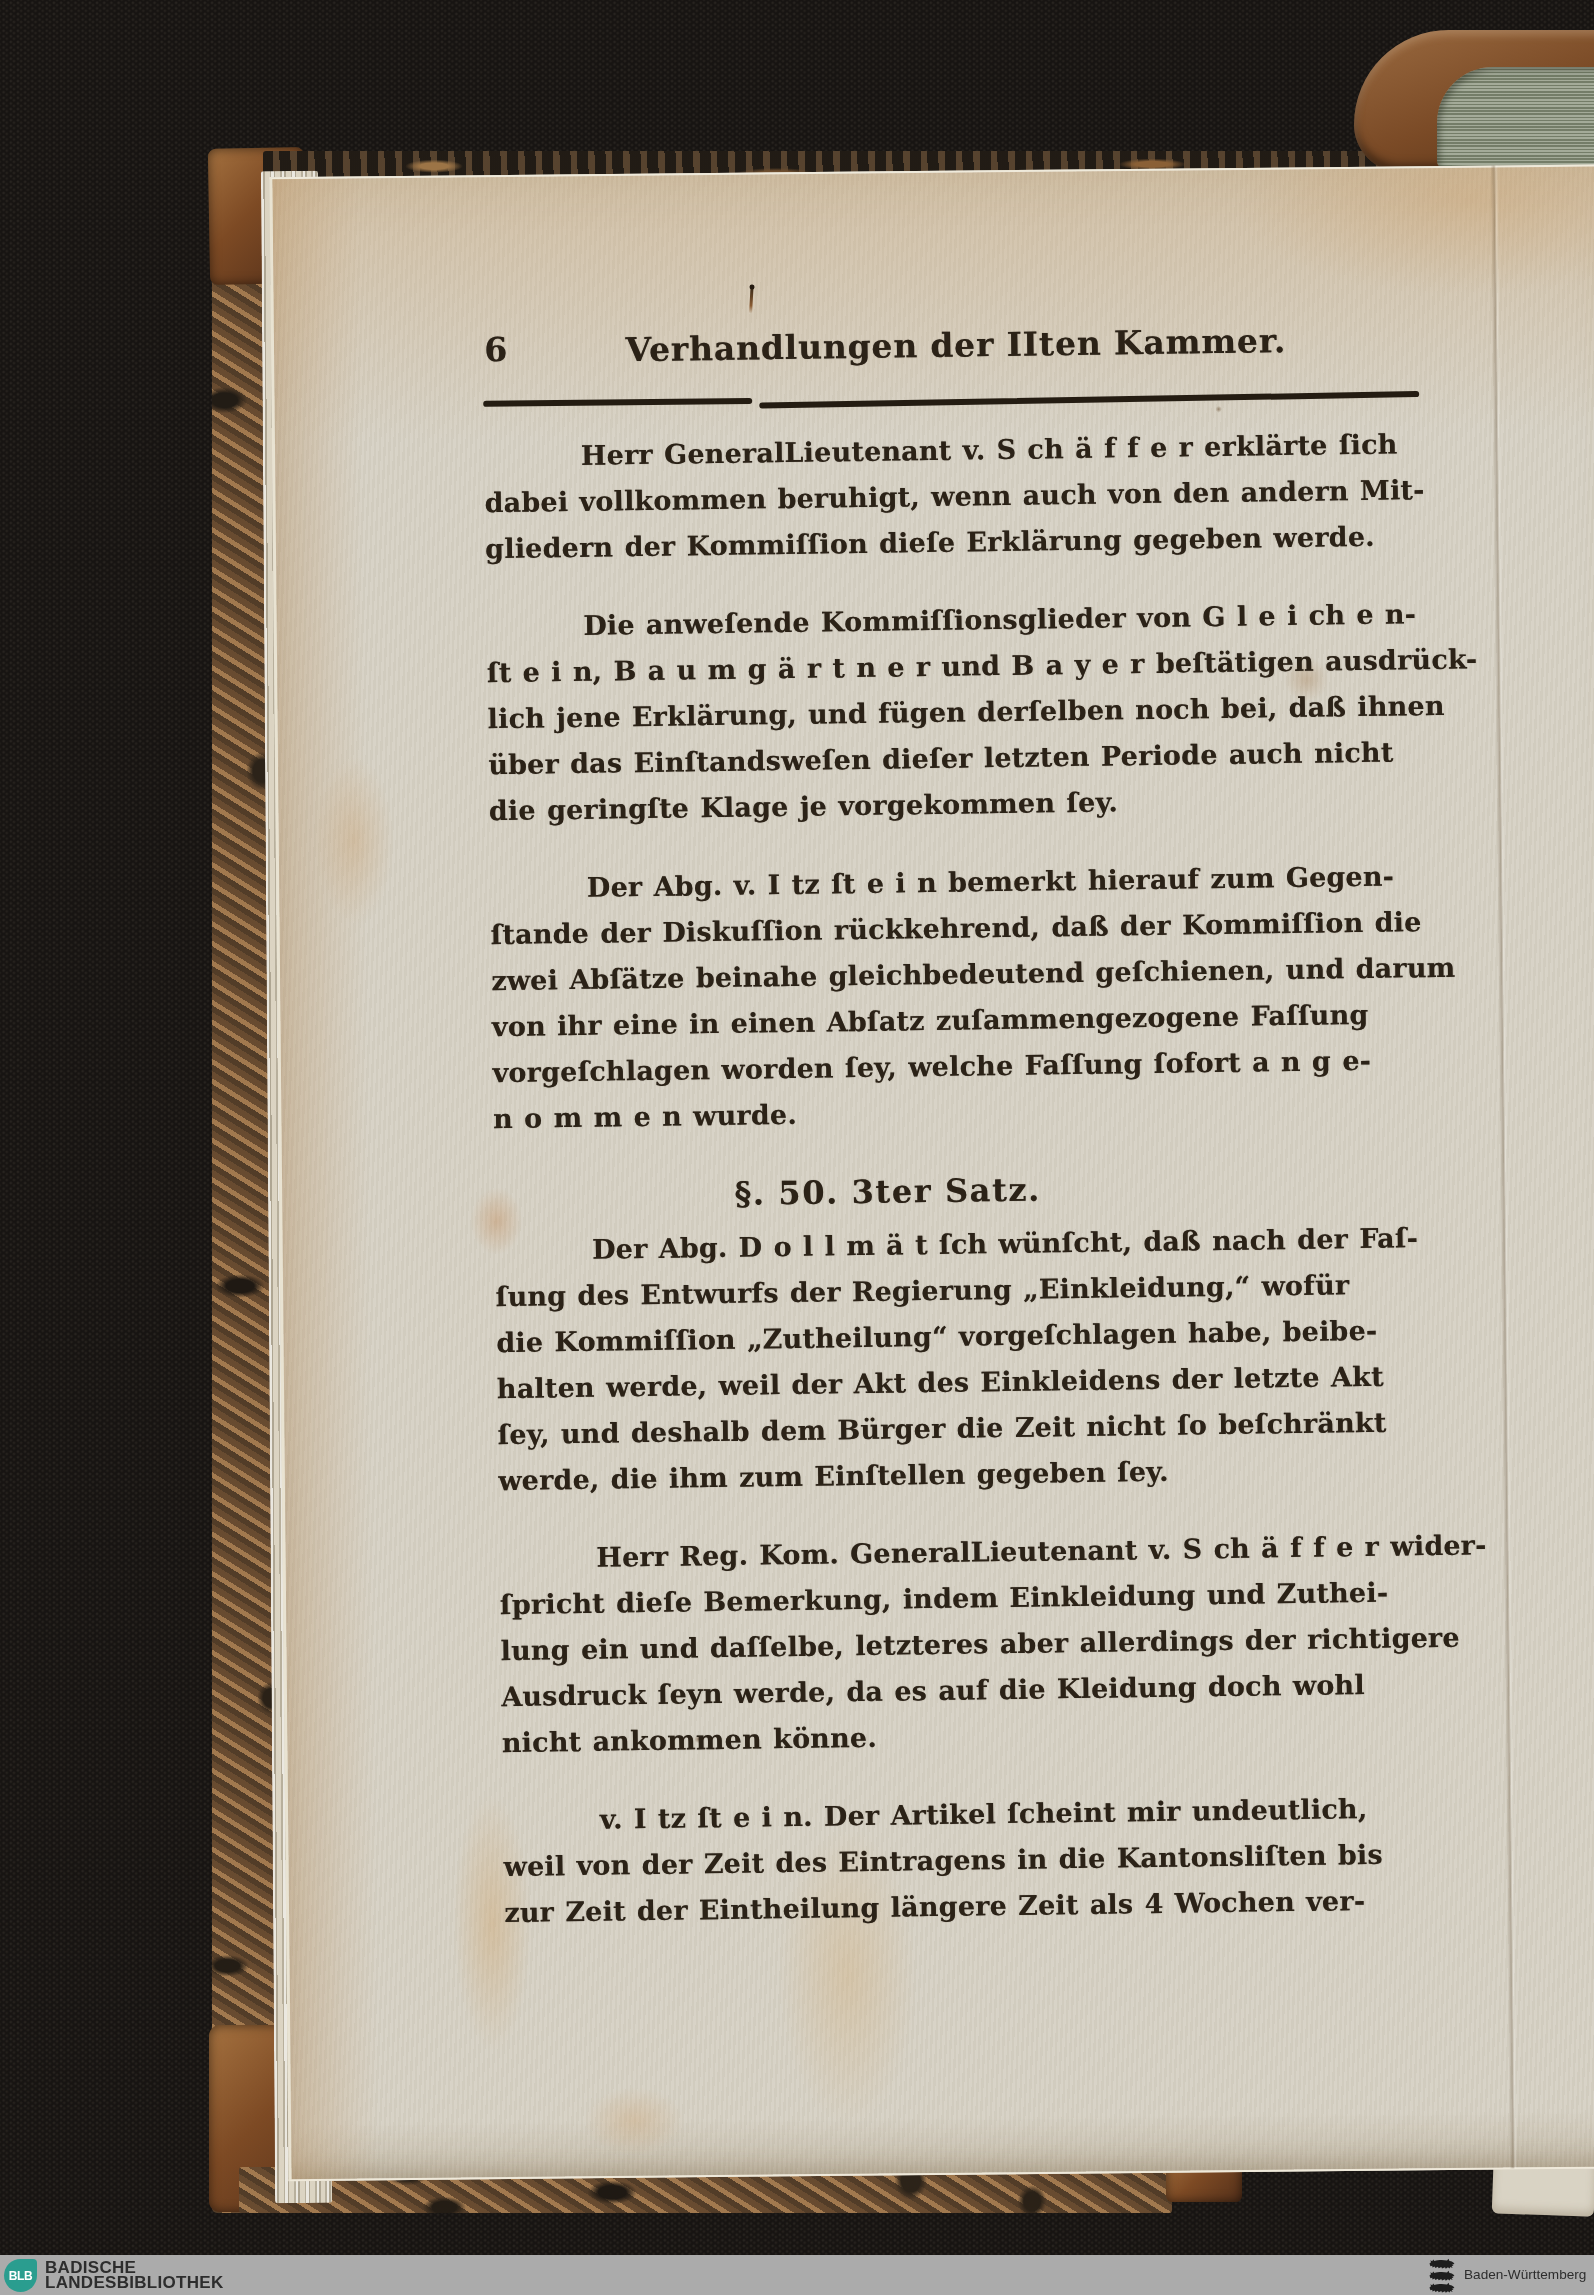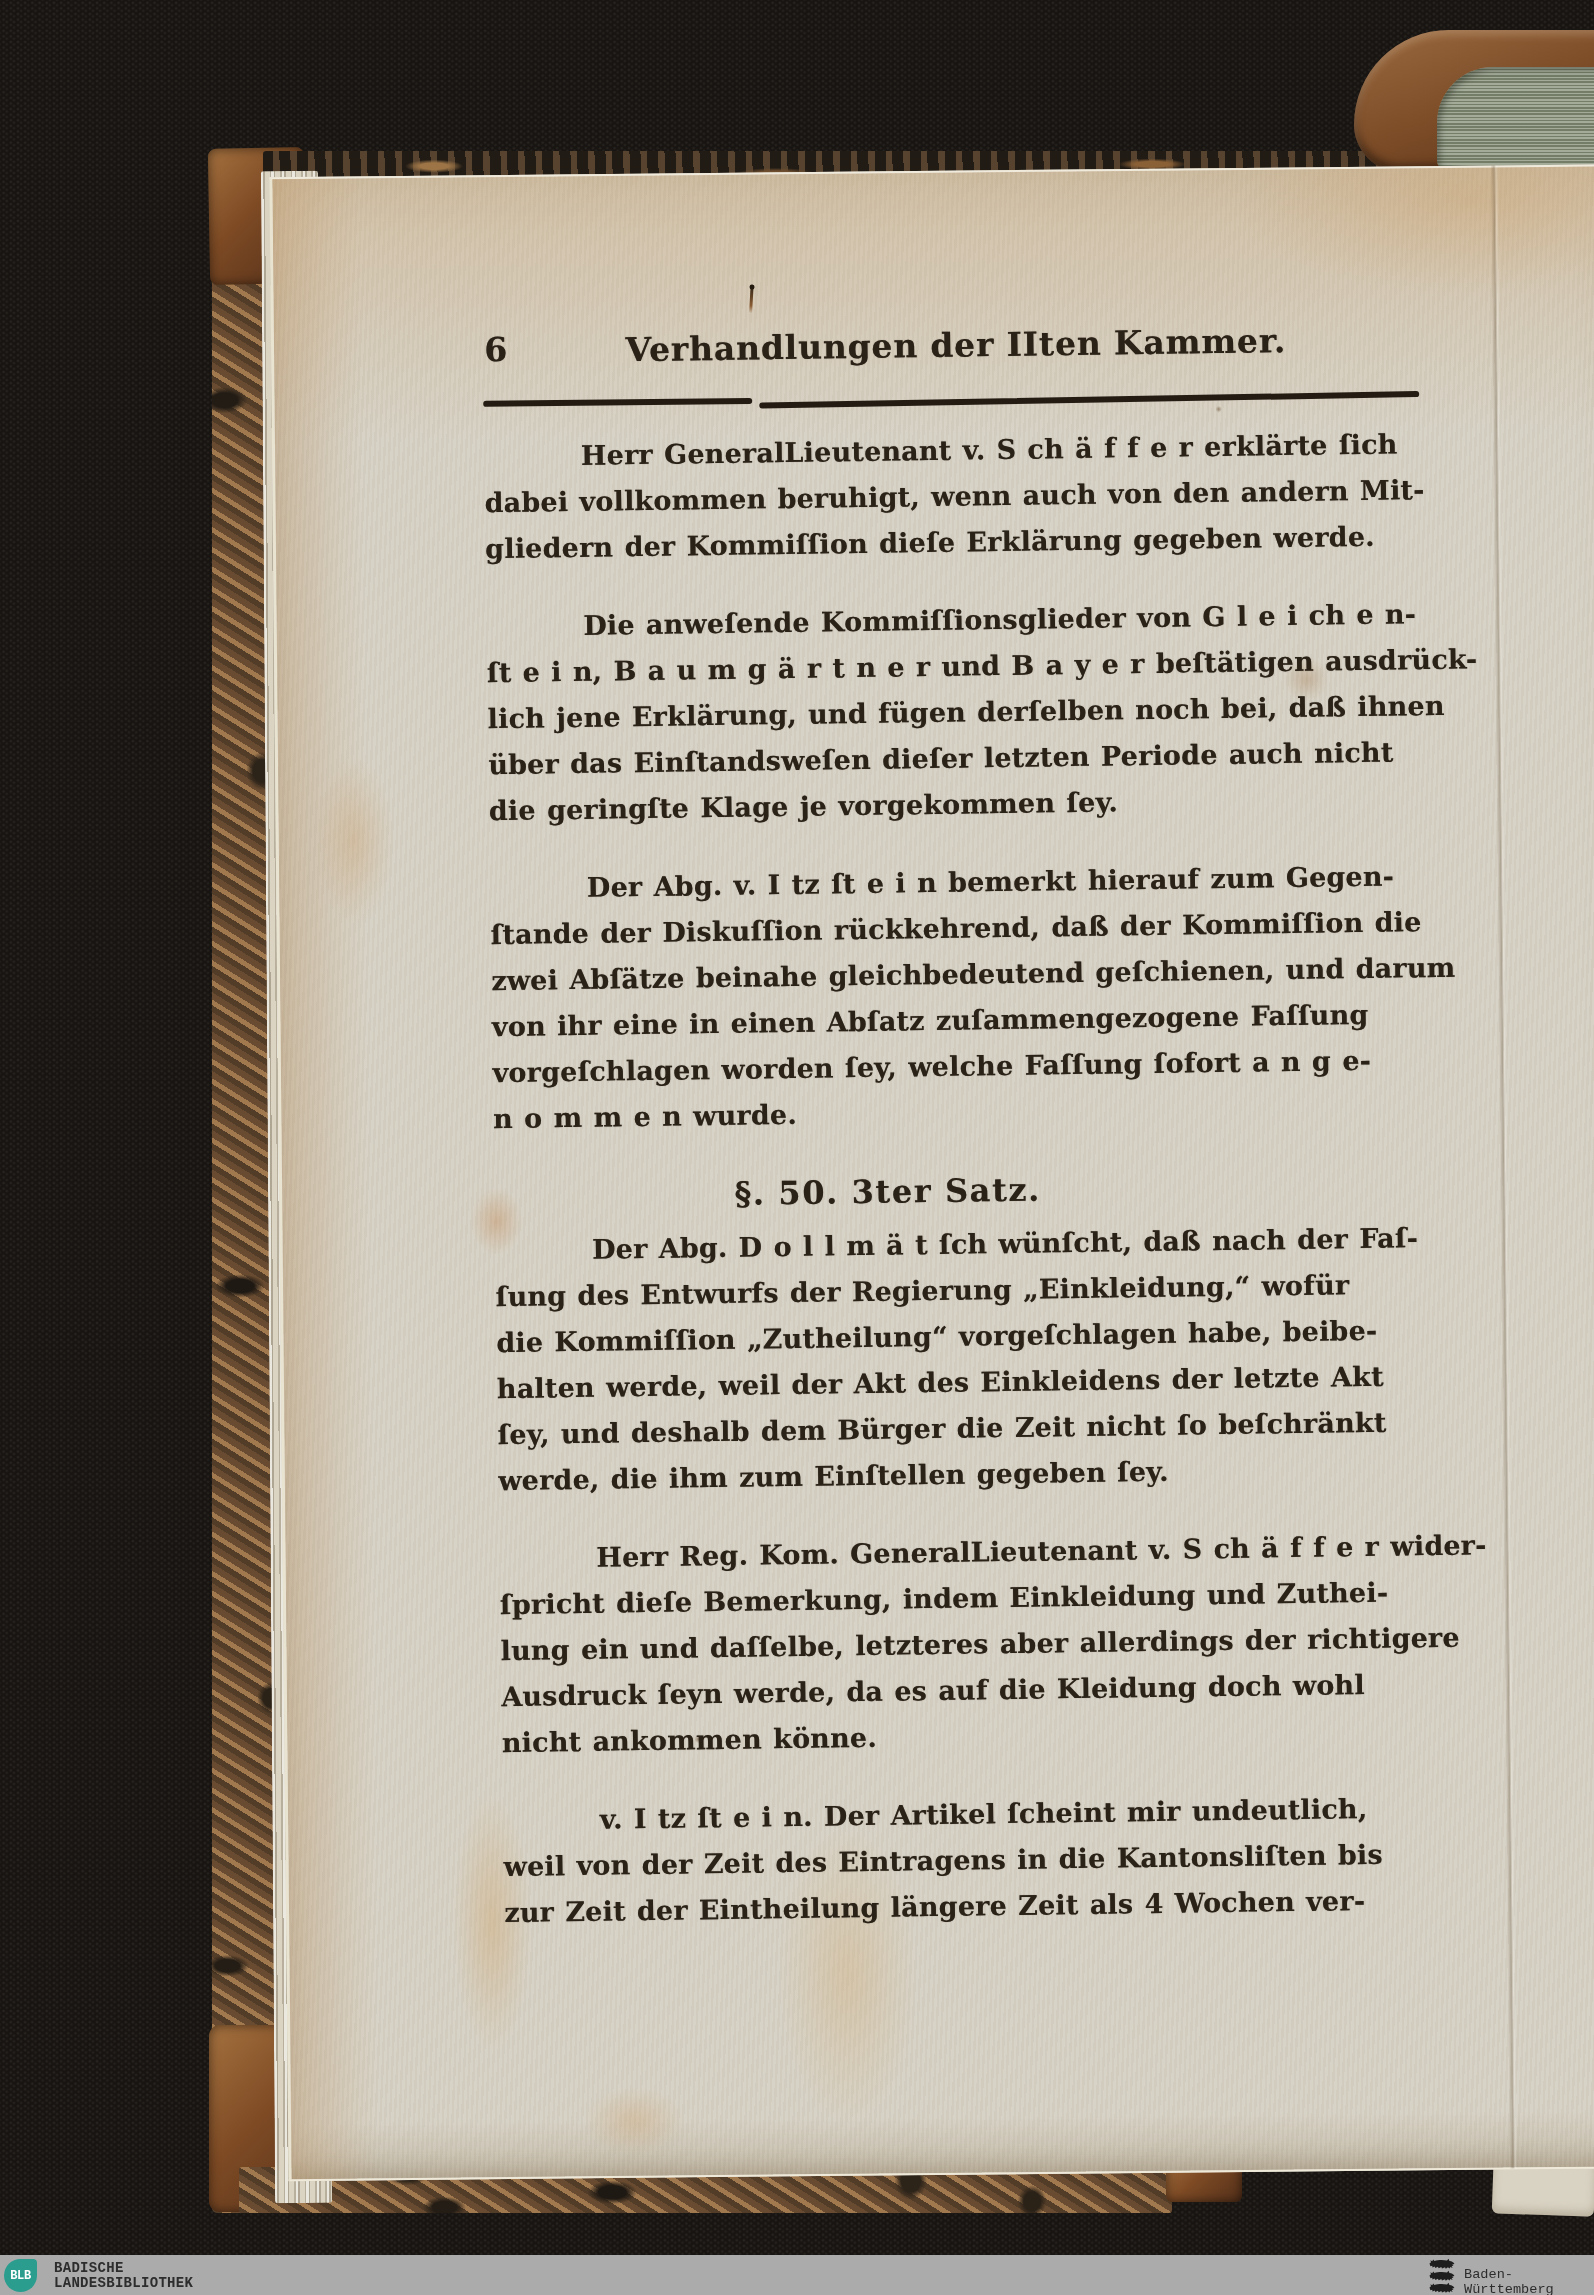--- a/index.html
+++ b/index.html
@@ -127,28 +127,28 @@
     letter-spacing:0.2px;word-spacing:1.6px;text-shadow:0 0 0.8px rgba(43,34,23,.55);
   }
   .line.first{text-indent:97px;}
   .heading{
     height:46px;line-height:46px;font-size:32px;font-weight:bold;text-align:center;
     padding-right:112px;margin:0 0 8px 0;letter-spacing:1.6px;text-shadow:0 0 0.8px rgba(43,34,23,.55);
   }
   
   .footer-bar{
     position:absolute;left:0;top:2255px;width:1595px;height:41px;background:#ababab;
-    font-family:Liberation Mono, monospace;
+    font-family:Liberation Sans, sans-serif;
   }
   .blb-badge{
     position:absolute;left:4px;top:4px;width:33px;height:33px;background:#2a9d8f;
     border-radius:16.7px 4px 16.7px 16.7px;display:flex;align-items:center;justify-content:center;
   }
   .blb-badge span{color:#fff;font-size:12px;font-weight:bold;letter-spacing:-0.4px;}
-  .blb-name{position:absolute;left:54px;top:6.4px;color:#2d2d2d;font-size:14px;font-weight:bold;line-height:14.4px;letter-spacing:0.3px;}
+  .blb-name{position:absolute;left:45px;top:6.4px;color:#2d2d2d;font-size:17px;font-weight:bold;line-height:14.4px;letter-spacing:0.3px;}
   .bw-lions{position:absolute;left:1427px;top:2.4px;}
   .bw-text{position:absolute;left:1464px;top:12px;color:#2d2d2d;font-size:13.6px;}
 </style>
 </head>
 <body>
 
 <div id="stage">
   <div class="fabric"></div>
 
   <div class="marble marble-left"></div>

